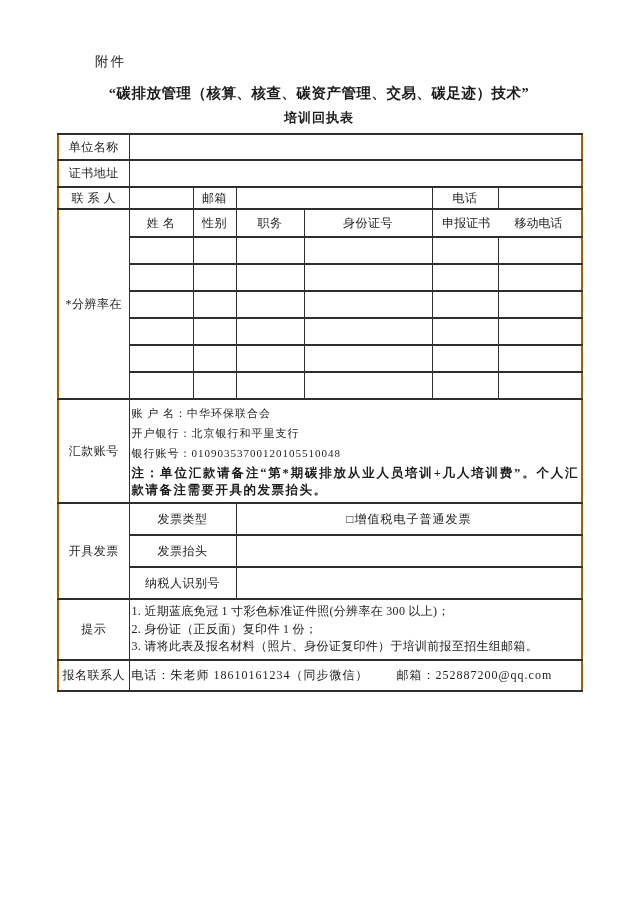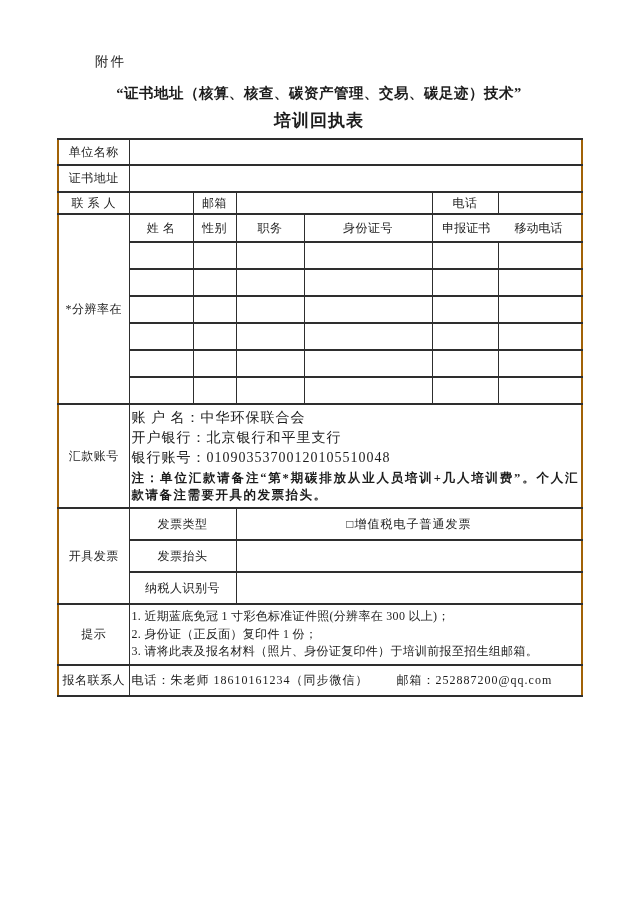--- a/index.html
+++ b/index.html
@@ -6,21 +6,21 @@
   body{
     width:636px;height:900px;background:#ffffff;
     font-family:"Liberation Serif","DejaVu Serif",serif;
     color:#1c1c1c;
     -webkit-font-smoothing:antialiased;
   }
   .page{width:636px;height:900px;overflow:hidden;}
   .content{width:524px;margin-left:57px;padding-top:53px;}
   .attachment{font-size:13.5px;margin-left:38px;letter-spacing:2px;}
   .title1{font-size:14.5px;font-weight:bold;text-align:center;margin-top:13px;letter-spacing:.5px;}
-  .title2{font-size:17px;font-weight:bold;text-align:center;margin-top:6px;letter-spacing:1px;}
+  .title2{font-size:13px;font-weight:bold;text-align:center;margin-top:6px;letter-spacing:1px;}
 
   table.form{
     border-collapse:collapse;table-layout:fixed;
     width:524px;margin-top:6px;
     border:2px solid #a16207;
   }
   table.form td{
     border:1px solid #2e2e2e;
     border-top-width:2px;border-bottom-width:2px;
     font-size:12px;
@@ -39,42 +39,42 @@
   tr.r-tips{height:61px;}
   tr.r-signup{height:31px;}
 
   td.dual{padding:0;}
   td.dual .dwrap{display:flex;width:100%;}
   td.dual span{display:block;text-align:center;}
   td.dual .dh1{width:66px;}
   td.dual .dh2{width:84px;}
 
   td.remit{padding:4px 8px;vertical-align:middle;}
-  td.remit .acct{font-size:14px;line-height:20px;letter-spacing:1px;}
+  td.remit .acct{font-size:11px;line-height:20px;letter-spacing:1px;}
   td.remit .note{font-size:12.5px;line-height:17px;font-weight:bold;letter-spacing:1.5px;text-align:justify;margin-top:2px;}
 
   td.invval{text-align:center;letter-spacing:1px;border-radius:9px;}
   td.tips{padding:3px 8px;}
   td.tips div{font-size:12px;line-height:17.5px;letter-spacing:.3px;}
   td.signup{padding:0 8px;font-size:12px;letter-spacing:1px;}
   td.signup .email{margin-left:28px;}
 
   .footer{margin-top:9px;text-align:center;font-weight:bold;font-size:15.5px;line-height:23px;letter-spacing:.5px;}
   .footer div{text-decoration:underline;text-underline-offset:3px;display:inline;}
   .footer .fl{display:block;}
   .footer .fl span{text-decoration:underline;text-underline-offset:3px;}
 </style>
 </head>
 <body>
 
 <div class="page">
   <div class="content">
 
     <div class="attachment">附件</div>
-    <div class="title1">“证书地址（核算、核查、碳资产管理、交易、碳足迹）技术”</div>
+    <div class="title1">“碳排放管理（核算、核查、碳资产管理、交易、碳足迹）技术”</div>
     <div class="title2">培训回执表</div>
 
     <table class="form">
       <colgroup>
         <col style="width:71px">
           <col style="width:64px">
           <col style="width:43px">
         <col style="width:68px">
           <col style="width:128px">
           <col style="width:66px">

